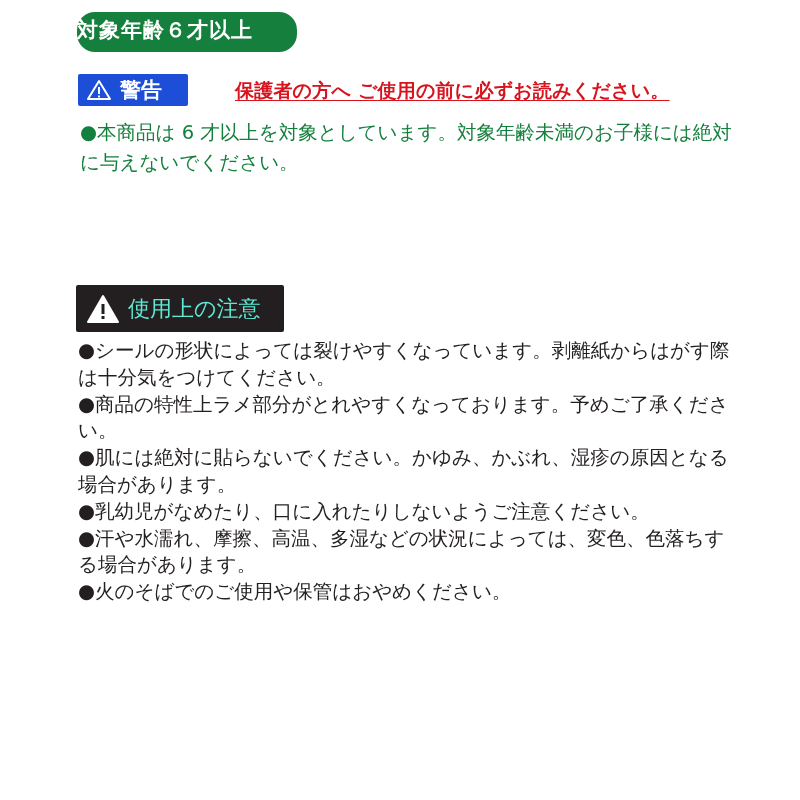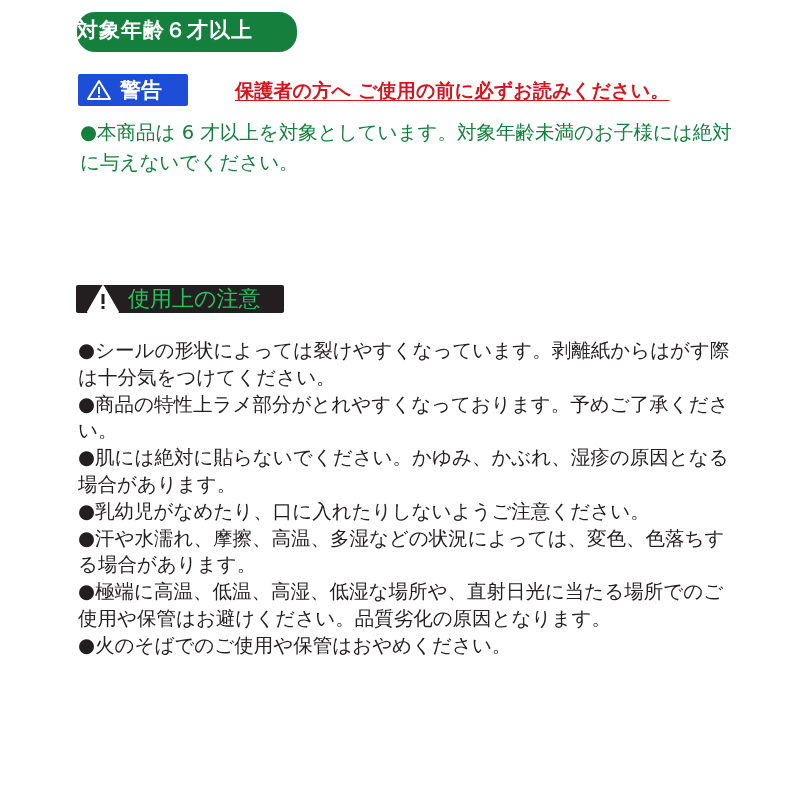--- a/index.html
+++ b/index.html
@@ -9,22 +9,22 @@
                border-radius:18px; color:#fff; font-weight:bold; font-size:21px; line-height:36px;
                text-align:left; letter-spacing:1px; }
   .warn-badge { position:absolute; left:78px; top:74px; width:110px; height:32px; background:#1d4ed8;
                 border-radius:2px; color:#fff; font-weight:bold; font-size:21px; line-height:32px;
                 display:flex; align-items:center; padding-left:8px; box-sizing:border-box; }
   .warn-badge svg { margin-right:8px; }
   .warn-heading { position:absolute; left:210px; top:78px; color:#d7141e; font-size:19px; font-weight:bold;
                   text-decoration:underline; text-underline-offset:3px; white-space:nowrap; letter-spacing:0.2px;margin-left:25px; }
   .red-block { position:absolute; left:80px; top:118px; width:660px; color:#15803d; font-size:19.5px; line-height:30px; }
   .red-block p, .black-block p { margin:0; }
-  .caution-badge { position:absolute; left:76px; top:285px; width:208px; height:28px; background:#231f20;
-                   border-radius:2px; color:#22c55e; font-size:22px; line-height:40px; display:flex; align-items:center;
+  .caution-badge { position:absolute; left:76px; top:285px; width:208px; height:47px; background:#231f20;
+                   border-radius:2px; color:#5eead4; font-size:22px; line-height:40px; display:flex; align-items:center;
                    padding-left:10px; box-sizing:border-box; }
   .caution-badge svg { margin-right:8px; }
   .black-block { position:absolute; left:78px; top:338px; width:664px; color:#231f20; font-size:19.5px; line-height:26.8px; }
 </style>
 </head>
 <body>
 
 <div class="age-badge">
   <span>対象年齢６才以上</span>
 </div>
@@ -52,15 +52,14 @@
   </svg>
   <span>使用上の注意</span>
 </div>
 
 <div class="black-block">
   <p>●シールの形状によっては裂けやすくなっています。剥離紙からはがす際は十分気をつけてください。</p>
   <p>●商品の特性上ラメ部分がとれやすくなっております。予めご了承ください。</p>
   <p>●肌には絶対に貼らないでください。かゆみ、かぶれ、湿疹の原因となる場合があります。</p>
   <p>●乳幼児がなめたり、口に入れたりしないようご注意ください。</p>
   <p>●汗や水濡れ、摩擦、高温、多湿などの状況によっては、変色、色落ちする場合があります。</p>
-  <p>●極端に高温、低温、高湿、低湿な場所や、直射日光に当たる場所でのご使用や保管はお避けください。品質劣化の原因となります。</p>
   <p>●火のそばでのご使用や保管はおやめください。</p>
 </div>
 
 </body></html>

